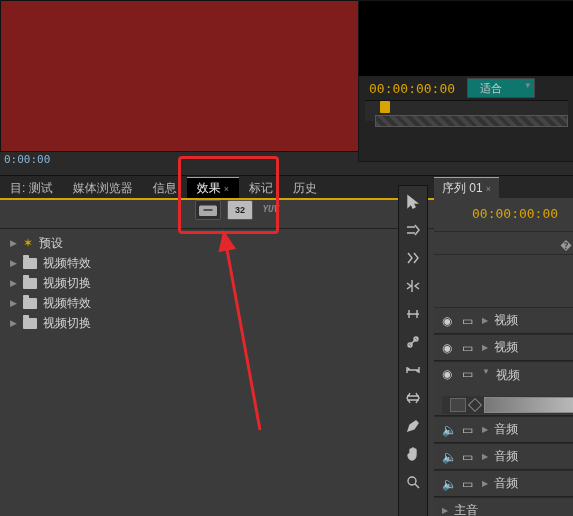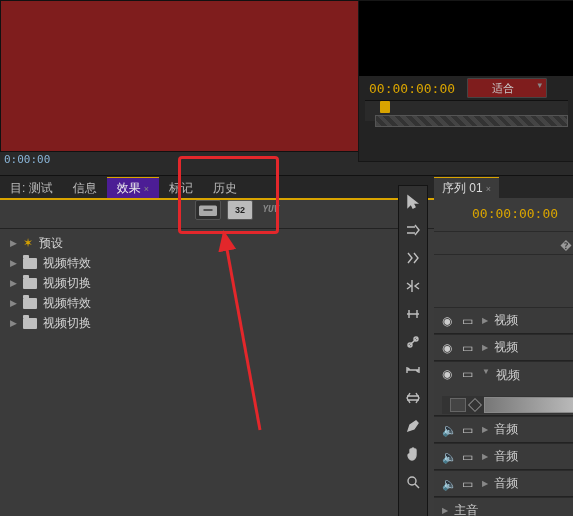--- a/index.html
+++ b/index.html
@@ -14,22 +14,22 @@
 
 .monitor{
   position:absolute;left:358px;top:0;width:215px;height:160px;
   background:#232323;border:1px solid #161616;
 }
 .monitor .view{height:75px;background:#000;margin:0;}
 .monitor .timebar{height:24px;display:flex;align-items:center;gap:12px;
   padding:0 10px;}
 .monitor .tc{color:#d9a400;font-family:monospace;font-size:13px;}
 .monitor .fit{
-  border:1px solid #444;border-radius:1px;background:#7f1d1d;
-  height:18px;padding:0 14px 0 24px;min-width:40px;position:relative;
+  border:1px solid #444;border-radius:1px;background:#0f766e;
+  height:18px;padding:0 14px 0 12px;min-width:40px;position:relative;
   color:#ccc;font-size:11px;display:flex;align-items:center;
 }
 .monitor .fit:after{content:"▾";position:absolute;right:4px;top:1px;color:#888;font-size:9px;}
 .monitor .ruler{height:20px;background:#2a2a2a;border-top:1px solid #111;
   position:relative;margin:0 6px;}
 .monitor .ruler:before{content:"";position:absolute;left:15px;top:0;width:10px;height:12px;
   background:#d9a400;border-radius:1px;}
 .monitor .ruler:after{content:"";position:absolute;left:10px;top:14px;right:0;
   height:10px;background:repeating-linear-gradient(45deg,#444 0 4px,#333 4px 8px);
   border:1px solid #555;}
@@ -44,21 +44,21 @@
   position:absolute;left:0;top:175px;width:466px;height:341px;
   background:#3b3b3b;border-top:1px solid #111;
 }
 .eff-tabs{height:22px;display:flex;align-items:flex-end;background:#262626;
   overflow:hidden;}
 .eff-tabs .tab{
   height:20px;padding:0 10px;line-height:20px;color:#bbb;
   border-top:1px solid transparent;white-space:nowrap;position:relative;
 }
 .eff-tabs .tab.active{
-  background:#4c1d95;color:#eee;border-top:1px solid #d9a400;
+  background:#000000;color:#eee;border-top:1px solid #d9a400;
 }
 .eff-tabs .tab.active .x{font-size:9px;color:#888;margin-left:3px;}
 .eff-tabs .menu{margin-left:auto;padding:0 6px;color:#888;font-size:10px;letter-spacing:1px;}
 
 .eff-filter{
   height:28px;border-top:1px solid #4a4a4a;border-bottom:1px solid #222;
   display:flex;align-items:flex-start;gap:6px;padding-left:195px;
   border-top:2px solid #d9a400;
 }
 .fbtn{
@@ -134,20 +134,21 @@
   <div class="timebar">
     <span class="tc">00:00:00:00</span>
     <span class="fit">适合</span>
   </div>
   <div class="ruler"></div>
 </div>
 
 <div class="effects">
   <div class="eff-tabs">
     <div class="tab">目: 测试</div>
+    <div class="tab">媒体浏览器</div>
     <div class="tab">信息</div>
     <div class="tab active">
       <span>效果</span><span class="x">×</span>
     </div>
     <div class="tab">标记</div>
     <div class="tab">历史</div>
     <div class="menu">▾≡</div>
   </div>
 
   <div class="eff-filter">

